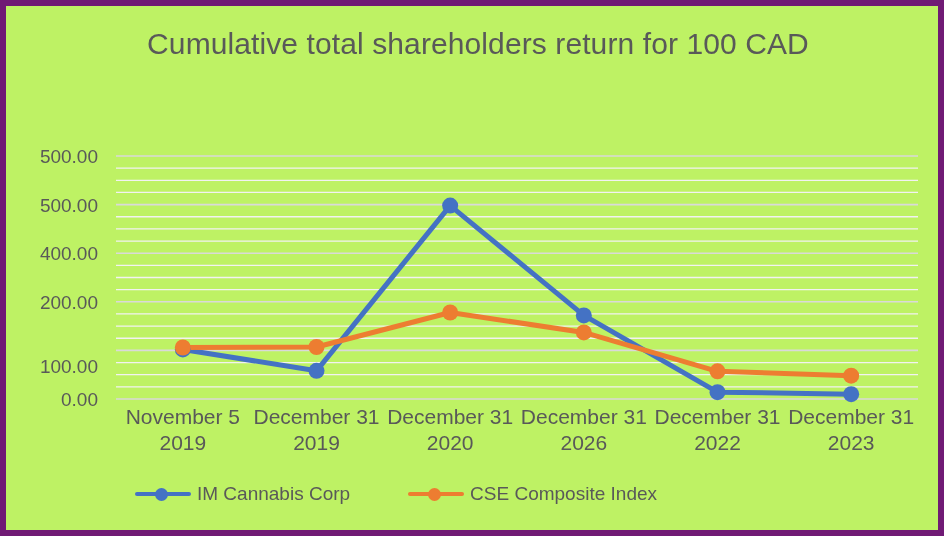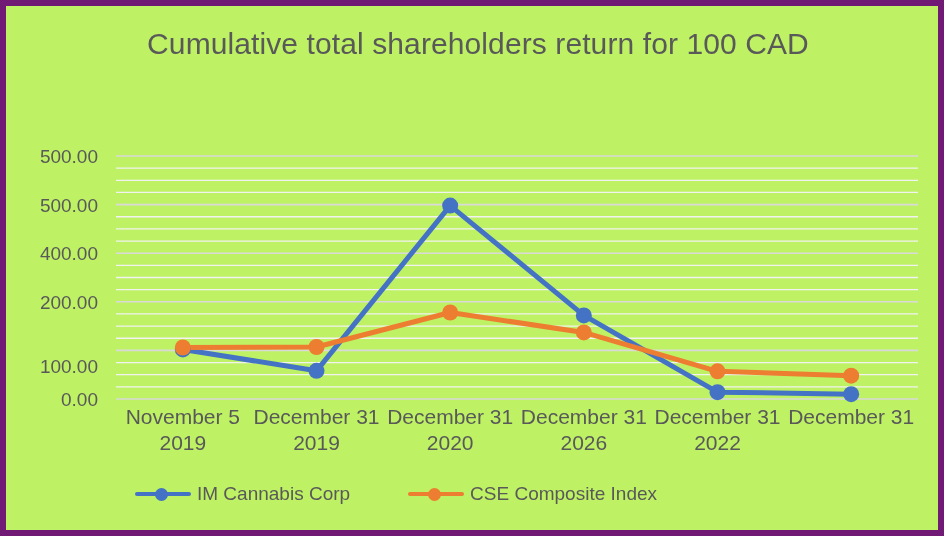--- a/index.html
+++ b/index.html
@@ -212,20 +212,21 @@
       <div class="x-tick">
         <span class="l1">December 31</span>
         <span class="l2">2026</span>
       </div>
       <div class="x-tick">
         <span class="l1">December 31</span>
         <span class="l2">2022</span>
       </div>
       <div class="x-tick">
         <span class="l1">December 31</span>
+        <span class="l2">2023</span>
       </div>
     </div>
 
   <div id="legend">
       <div class="legend-entry">
         <span class="legend-key">
           <span class="bar" style="background: rgb(68, 114, 196);"></span>
           <span class="dot" style="background: rgb(68, 114, 196);"></span>
         </span>
         <span class="legend-label">IM Cannabis Corp</span>

